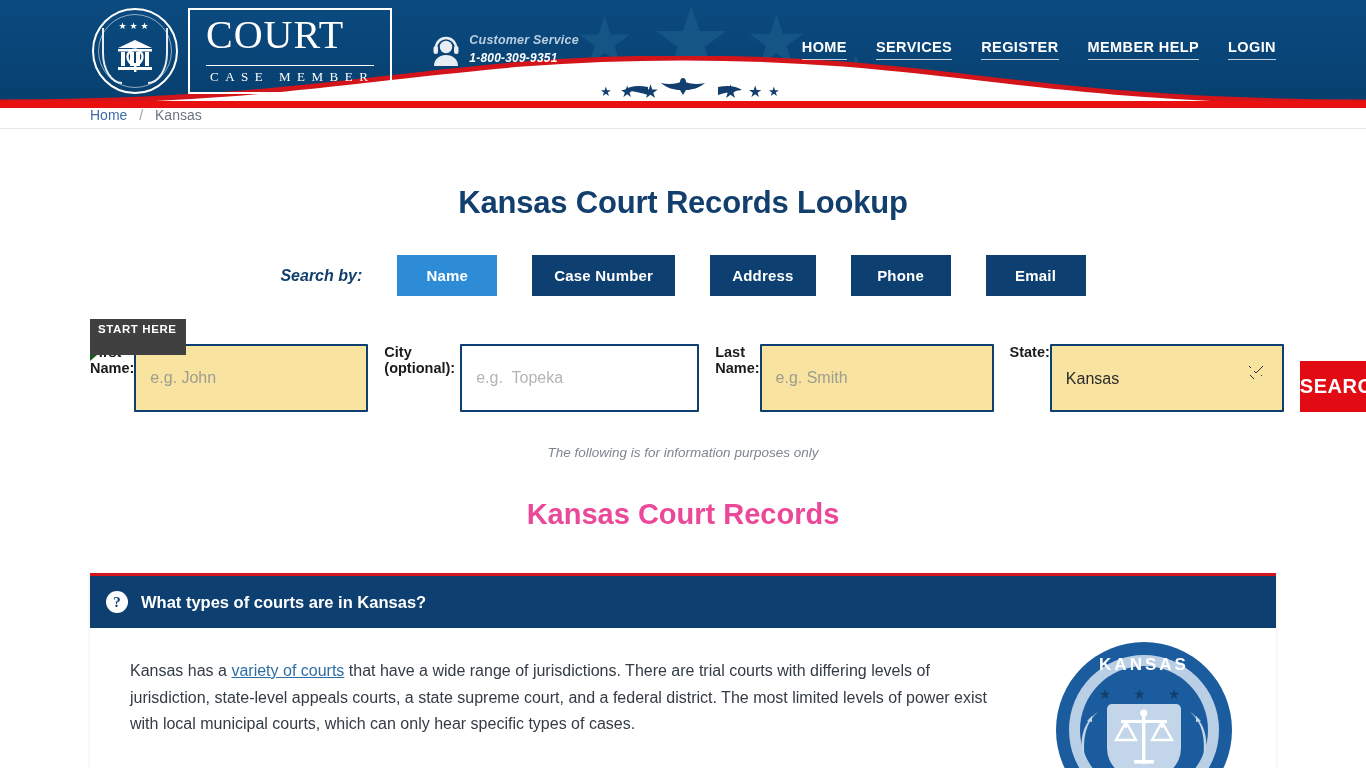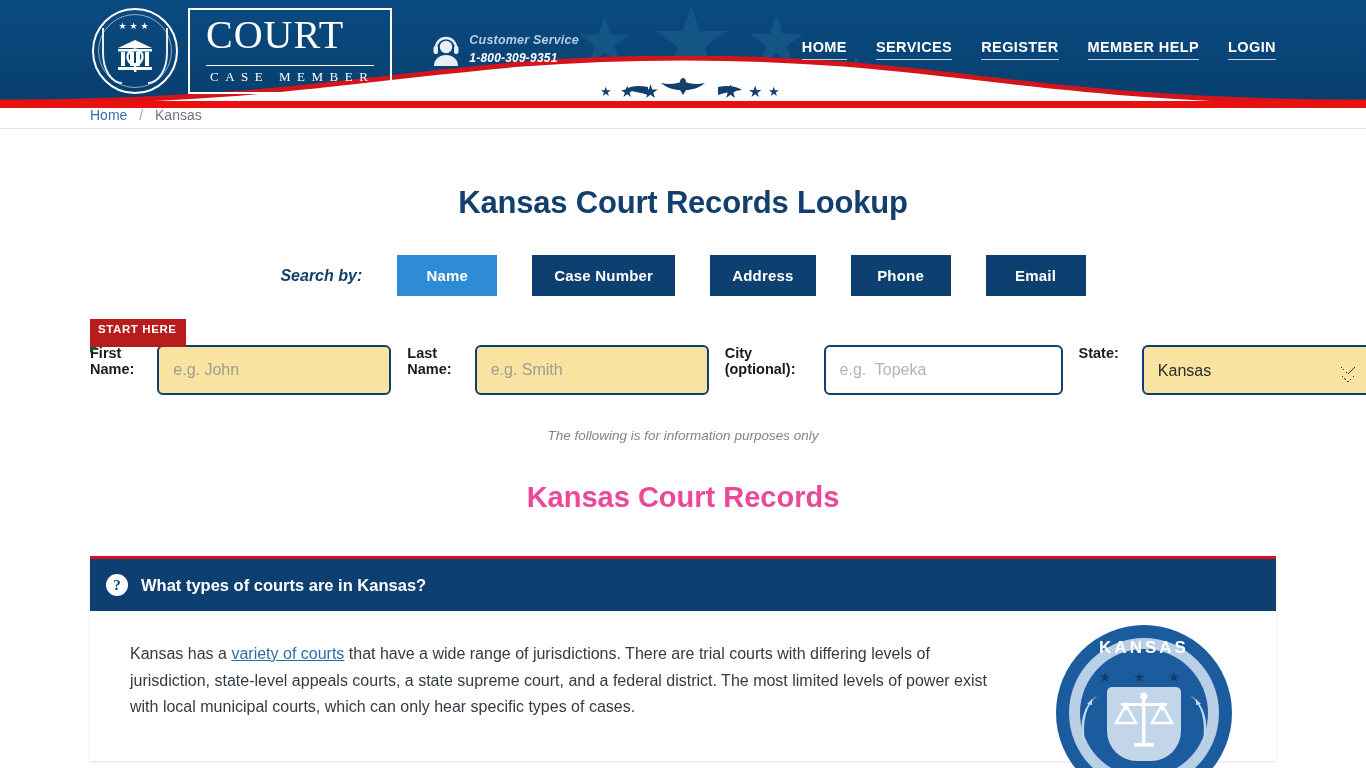--- a/index.html
+++ b/index.html
@@ -138,39 +138,38 @@
     background: #0d4071; color: #fff; font-size: 15px; font-weight: bold;
     display: flex; align-items: center; justify-content: center;
     border: none; cursor: pointer; letter-spacing: .2px; margin-left: 23px;
   }
   .tab.active { background: #2e8bd6; }
 
   
   .form-area { margin-top: 23px; position: relative; }
   .start-here {
     position: absolute; left: 0; top: 0;
-    background: #b91c1c; color: #fff; font-size: 11.5px; font-weight: bold;
-    letter-spacing: .6px; padding: 4px 9px 12px 8px; line-height: 12px;
+    background: #404040; color: #fff; font-size: 11.5px; font-weight: bold;
+    letter-spacing: .6px; padding: 4px 9px 20px 8px; line-height: 12px;
   }
   .start-here:after {
     content: ""; position: absolute; left: 0; bottom: -6px;
     border-left: 7px solid #155c18; border-bottom: 6px solid transparent;
   }
 
   .form-row { display: flex; align-items: flex-end; gap: 16px; padding-top: 25px; }
   .field { display: flex; flex-direction: row; }
   .field label {
     font-size: 14.5px; font-weight: bold; color: #1b1b1b; margin-bottom: 7px;
   }
   .field input, .field select {
-    height: 50px; border: 2px solid #0d4071; border-radius: 6px;
+    height: 68px; border: 2px solid #0d4071; border-radius: 1px;
     font-size: 16px; padding: 0 14px; color: #2b2b2b;
     font-family: "Liberation Sans", sans-serif;
     background: #f8e3a0;
-    margin-left: 23px;
   }
   .field input::placeholder { color: #9d9d90; }
   .field.city input { background: #ffffff; }
   .field.city input::placeholder { color: #b4b4b4; }
   .f-first input { width: 234px; }
   .f-last  input { width: 234px; }
   .f-city  input { width: 244px; }
   .f-state select {
     width: 234px; appearance: none; -webkit-appearance: none;
     background-image:
@@ -368,28 +367,28 @@
 
   <div class="form-area">
     <div class="start-here">START HERE</div>
 
     <div class="form-row">
       <div class="field f-first">
         <label>First Name:</label>
         <input type="text" placeholder="e.g. John" style="">
       </div>
 
+      <div class="field f-city city">
+        <label>City (optional):</label>
+        <input type="text" placeholder="e.g.  Topeka" style="">
+      </div>
+
       <div class="field f-last">
         <label>Last Name:</label>
         <input type="text" placeholder="e.g. Smith" style="">
-      </div>
-
-      <div class="field f-city city">
-        <label>City (optional):</label>
-        <input type="text" placeholder="e.g.  Topeka" style="">
       </div>
 
       <div class="field f-state">
         <label>State:</label>
         <select>
           <option>Kansas</option>
         </select>
       </div>
 
       <button class="search-btn">

